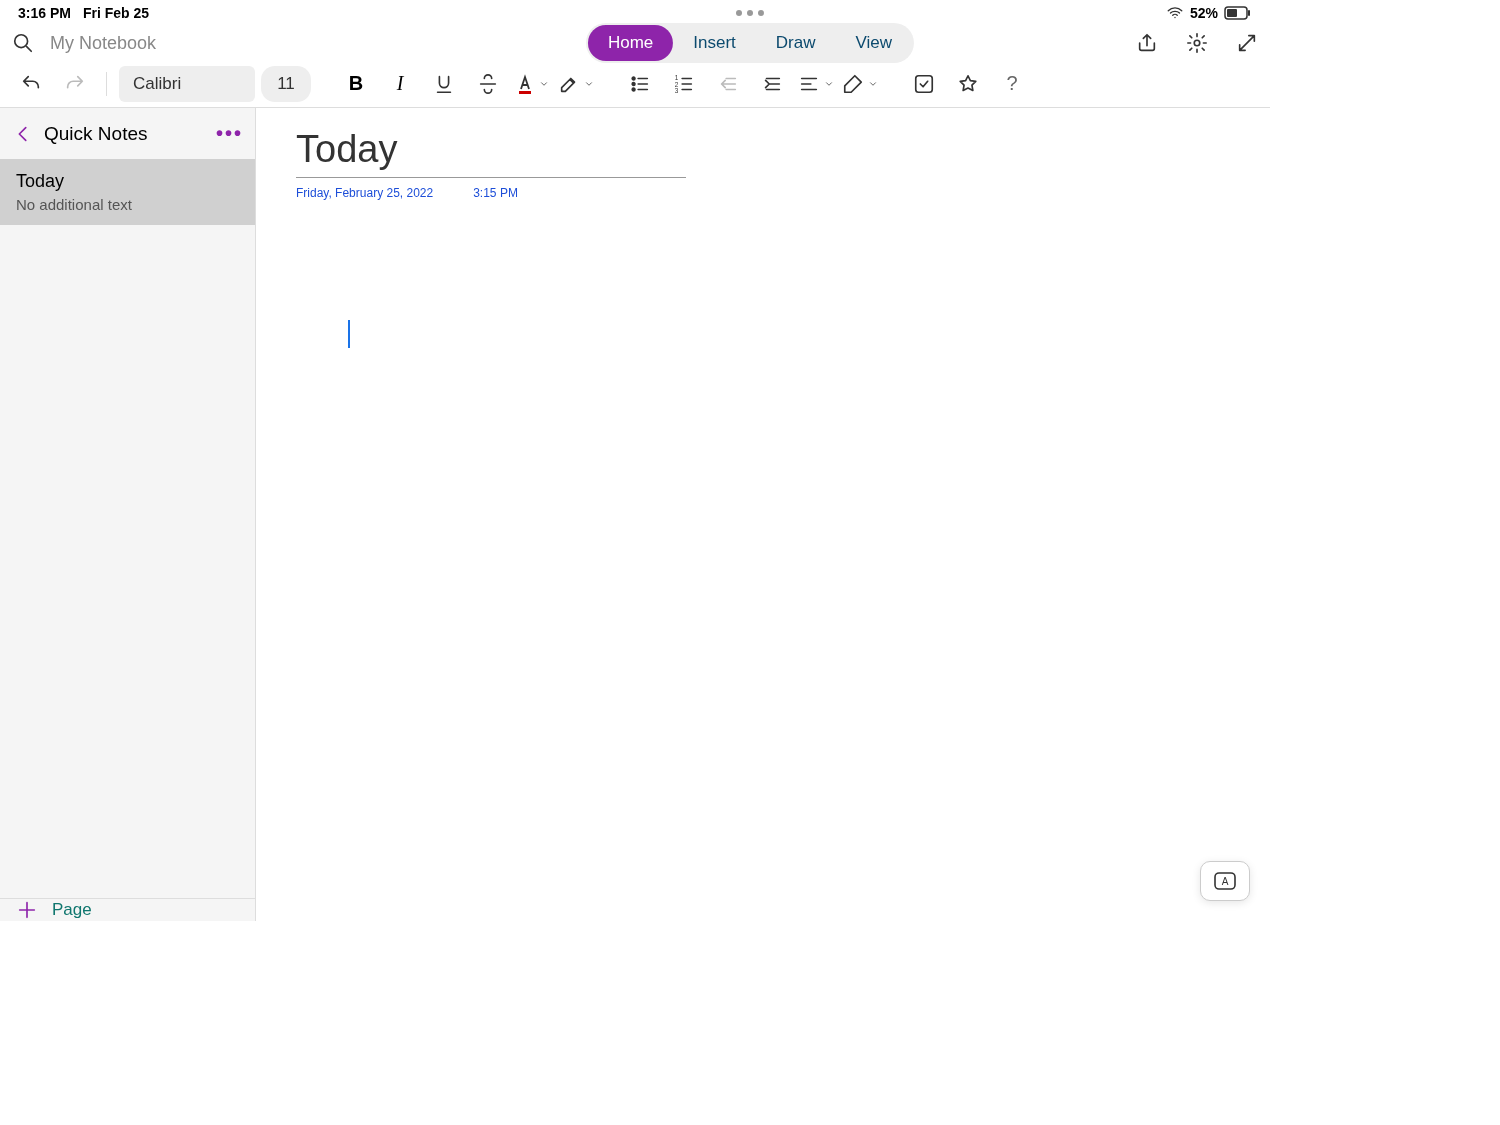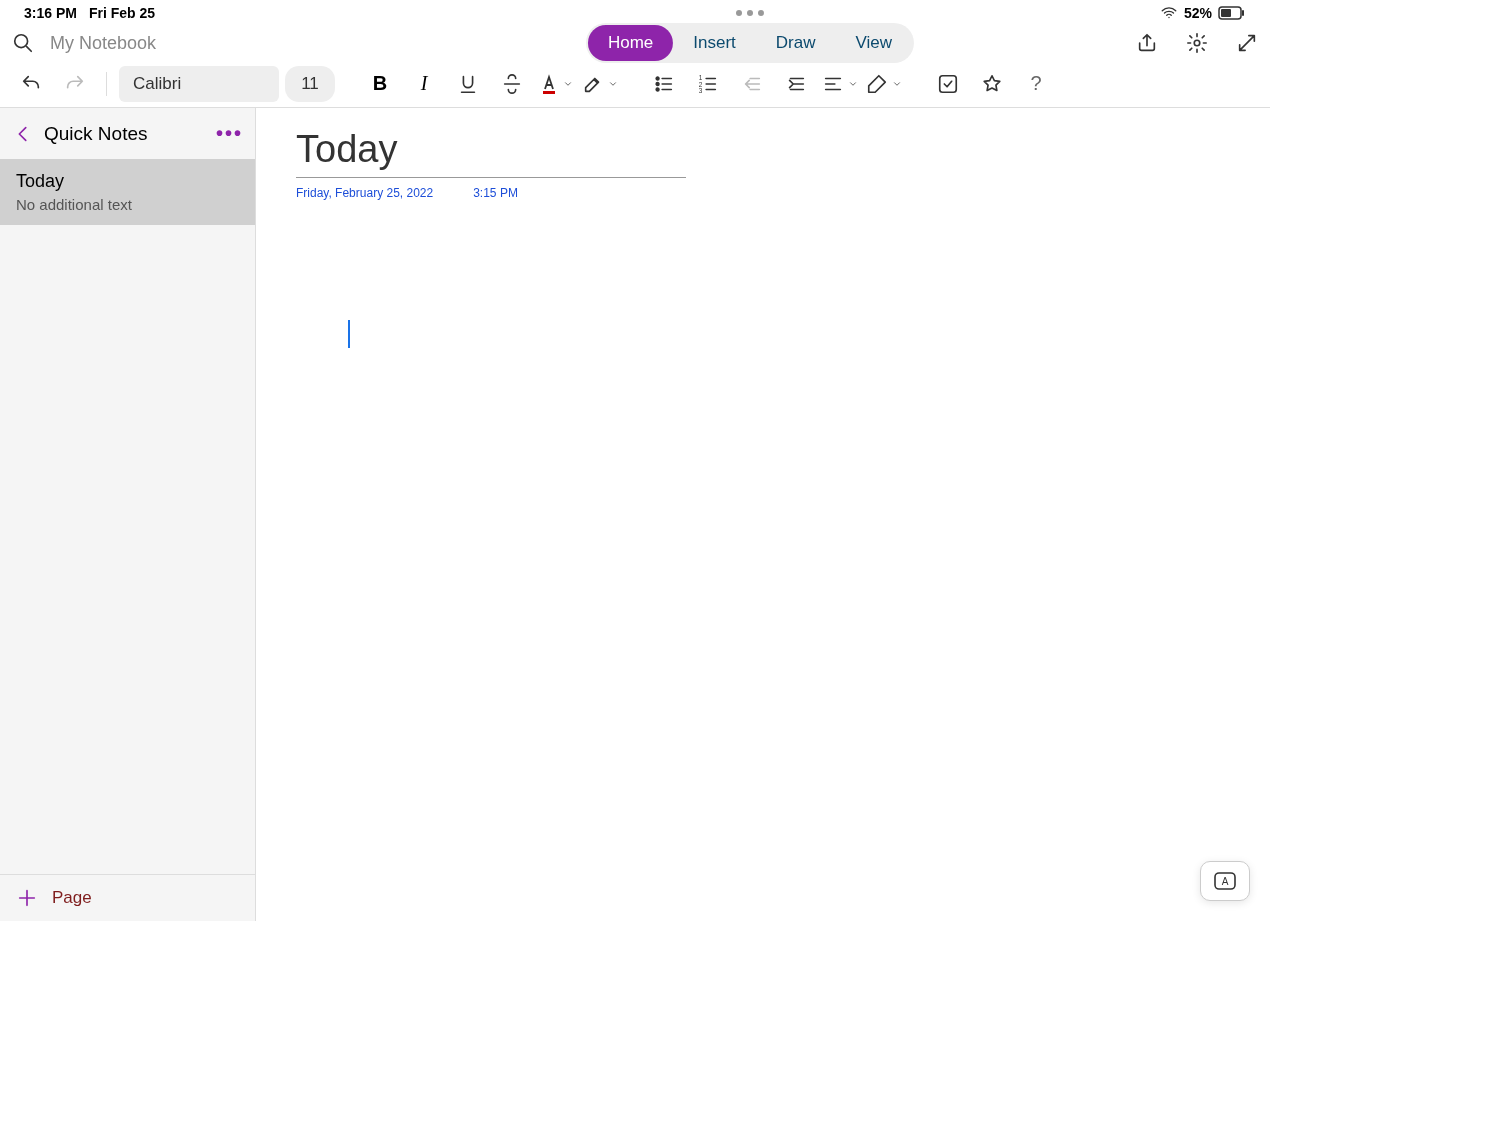--- a/index.html
+++ b/index.html
@@ -1,46 +1,46 @@
 <!DOCTYPE html>
 <html><head>
 <meta charset="utf-8">
 <style>
 * { margin: 0; padding: 0; box-sizing: border-box; font-family: -apple-system, "Helvetica Neue", sans-serif; }
 html, body { width: 1270px; height: 953px; background: #fff; overflow: hidden; }
 
-.status-bar { display: flex; justify-content: space-between; align-items: center; padding: 4px 24px; font-size: 14px; font-weight: 600; }
+.status-bar { display: flex; justify-content: space-between; align-items: center; padding: 4px 18px; font-size: 14px; font-weight: 600; }
 .status-left { display: flex; gap: 12px; }
 .status-center { position: absolute; left: 50%; transform: translateX(-50%); display: flex; gap: 5px; }
 .status-center .dot { width: 6px; height: 6px; border-radius: 50%; background: #999; }
 .status-right { display: flex; align-items: center; gap: 6px; }
 
 .header { display: flex; align-items: center; padding: 6px 12px; gap: 4px; }
 .header-left { display: flex; align-items: center; gap: 16px; }
 .notebook-name { color: #888; font-size: 18px; }
 .tabs-pill { position: absolute; left: 50%; transform: translateX(-50%); display: flex; background: #eee; border-radius: 20px; padding: 2px; }
 .tab { padding: 8px 20px; font-size: 17px; border-radius: 18px; cursor: pointer; color: #0c4a6e; }
 .tab.active { background: #8e24aa; color: #fff; }
 .header-right { margin-left: auto; display: flex; gap: 28px; align-items: center; }
 
 .toolbar { display: flex; align-items: center; padding: 4px 12px; gap: 6px; border-bottom: 1px solid #ddd; height: 48px; }
-.font-name-box { background: #eee; border-radius: 6px; padding: 8px 14px; font-size: 17px; color: #333; width: 160px; }
+.font-name-box { background: #eee; border-radius: 6px; padding: 8px 14px; font-size: 17px; color: #333; width: 136px; }
 .font-size-box { background: #eee; border-radius: 14px; padding: 8px 14px; font-size: 17px; color: #333; width: 50px; text-align: center; }
 .tool-btn { width: 38px; height: 38px; display: flex; align-items: center; justify-content: center; cursor: pointer; }
 .divider-v { width: 1px; height: 24px; background: #ddd; margin: 0 6px; }
 
 .main { display: flex; height: calc(100% - 140px); }
 .sidebar { width: 256px; border-right: 1px solid #ddd; background: #f5f5f5; display: flex; flex-direction: column; }
 .sidebar-header { display: flex; align-items: center; padding: 14px 12px; gap: 10px; }
 .sidebar-title { font-size: 19px; flex: 1; }
 .more-dots { color: #8e24aa; font-size: 20px; font-weight: 900; letter-spacing: 2px; }
 .note-item { padding: 12px 16px; background: #d0d0d0; }
 .note-title { font-size: 18px; }
 .note-sub { font-size: 15px; color: #555; margin-top: 4px; }
-.sidebar-footer { margin-top: auto; border-top: 1px solid #ddd; padding: 12px 16px; display: flex; gap: 14px; color: #7f1d1d; align-items: center; font-size: 17px; }
+.sidebar-footer { margin-top: auto; border-top: 1px solid #ddd; padding: 0 16px; display: flex; gap: 14px; color: #0f766e; align-items: center; font-size: 17px; }
 
 .editor { flex: 1; padding: 20px 40px; position: relative; background: #fff; }
 .page-title { font-size: 38px; color: #333; width: 390px; }
 .title-rule { border: none; border-bottom: 1px solid #999; width: 390px; margin-top: 6px; }
 .date-row { display: flex; gap: 40px; color: #1d4ed8; font-size: 12px; margin-top: 8px; }
 .cursor { width: 2px; height: 28px; background: #1a73e8; margin: 120px 0 0 52px; }
 
 .kb-btn { position: absolute; bottom: 20px; right: 20px; width: 50px; height: 40px; border: 1px solid #ccc; border-radius: 10px; display: flex; align-items: center; justify-content: center; background: #fff; box-shadow: 0 2px 8px rgba(0,0,0,0.1); }
 
 svg { display: block; }

